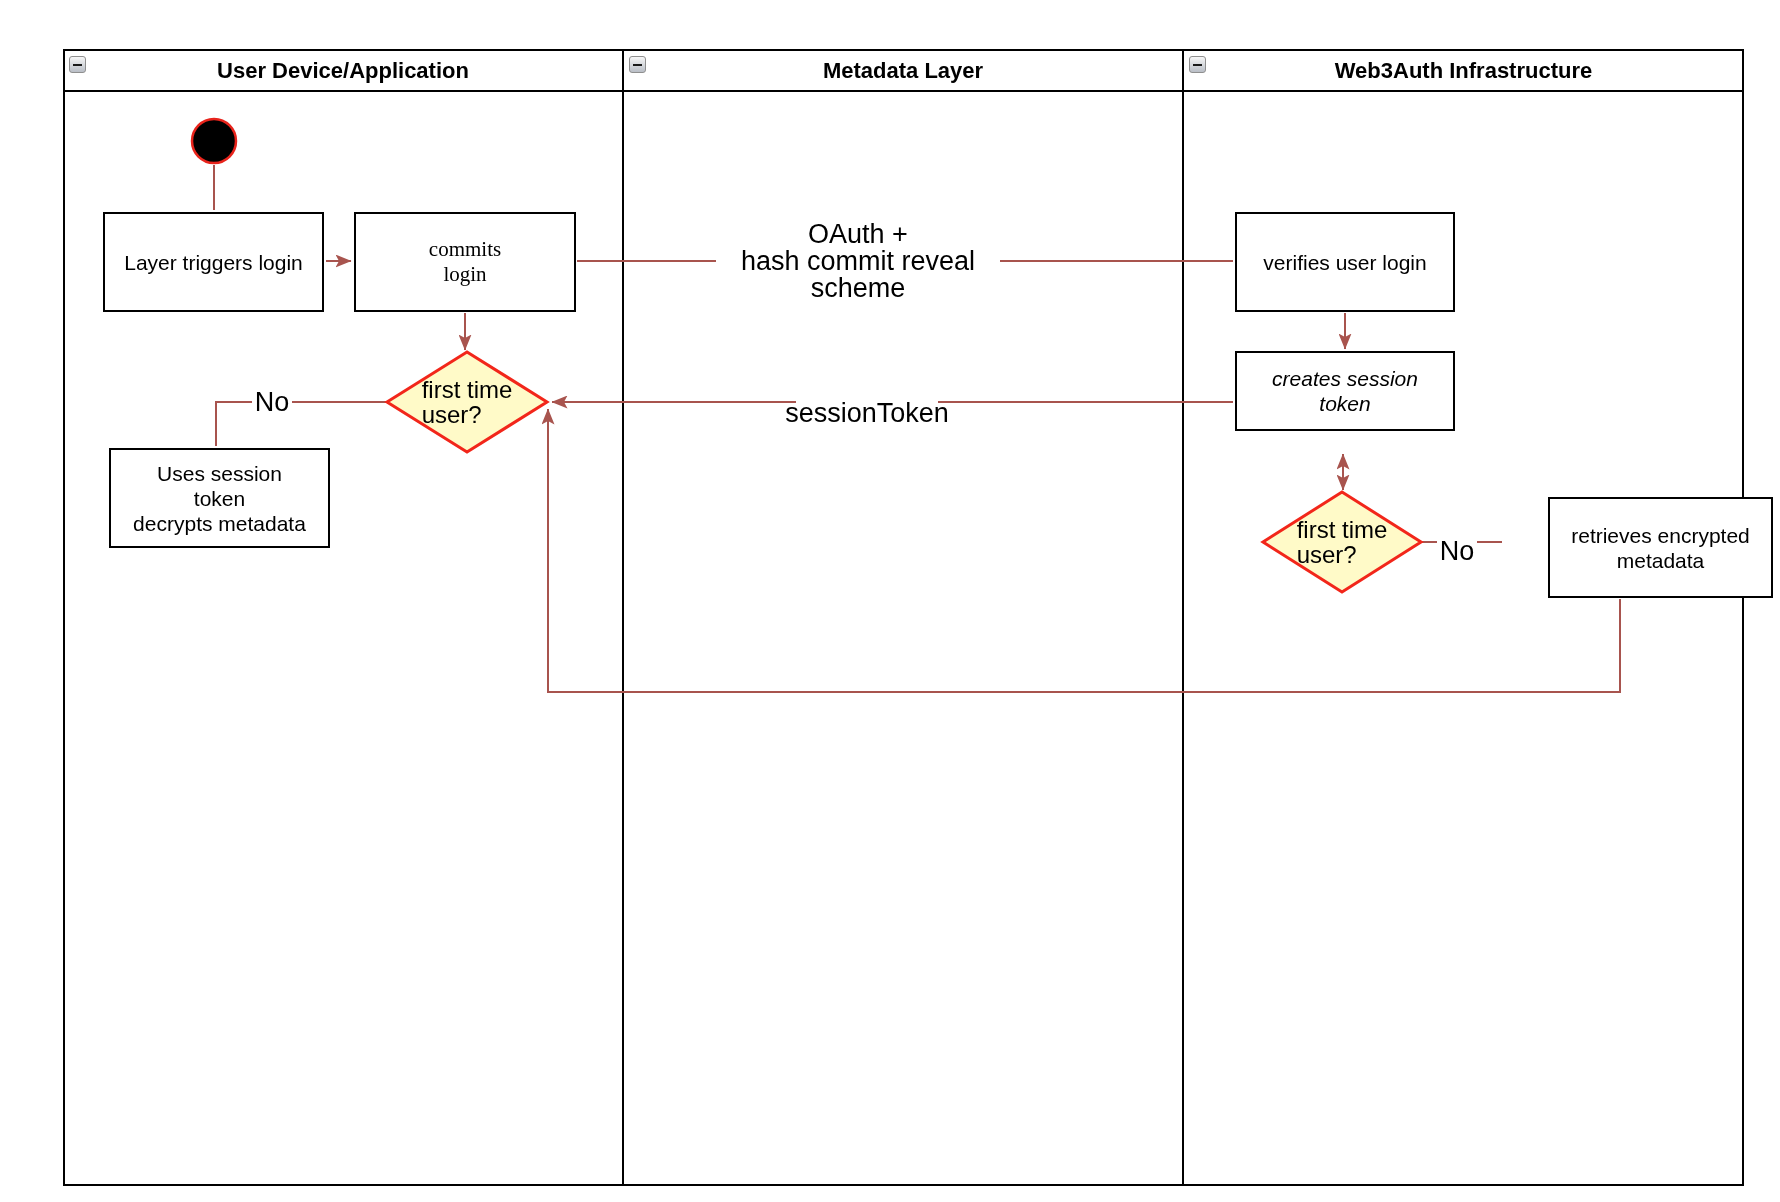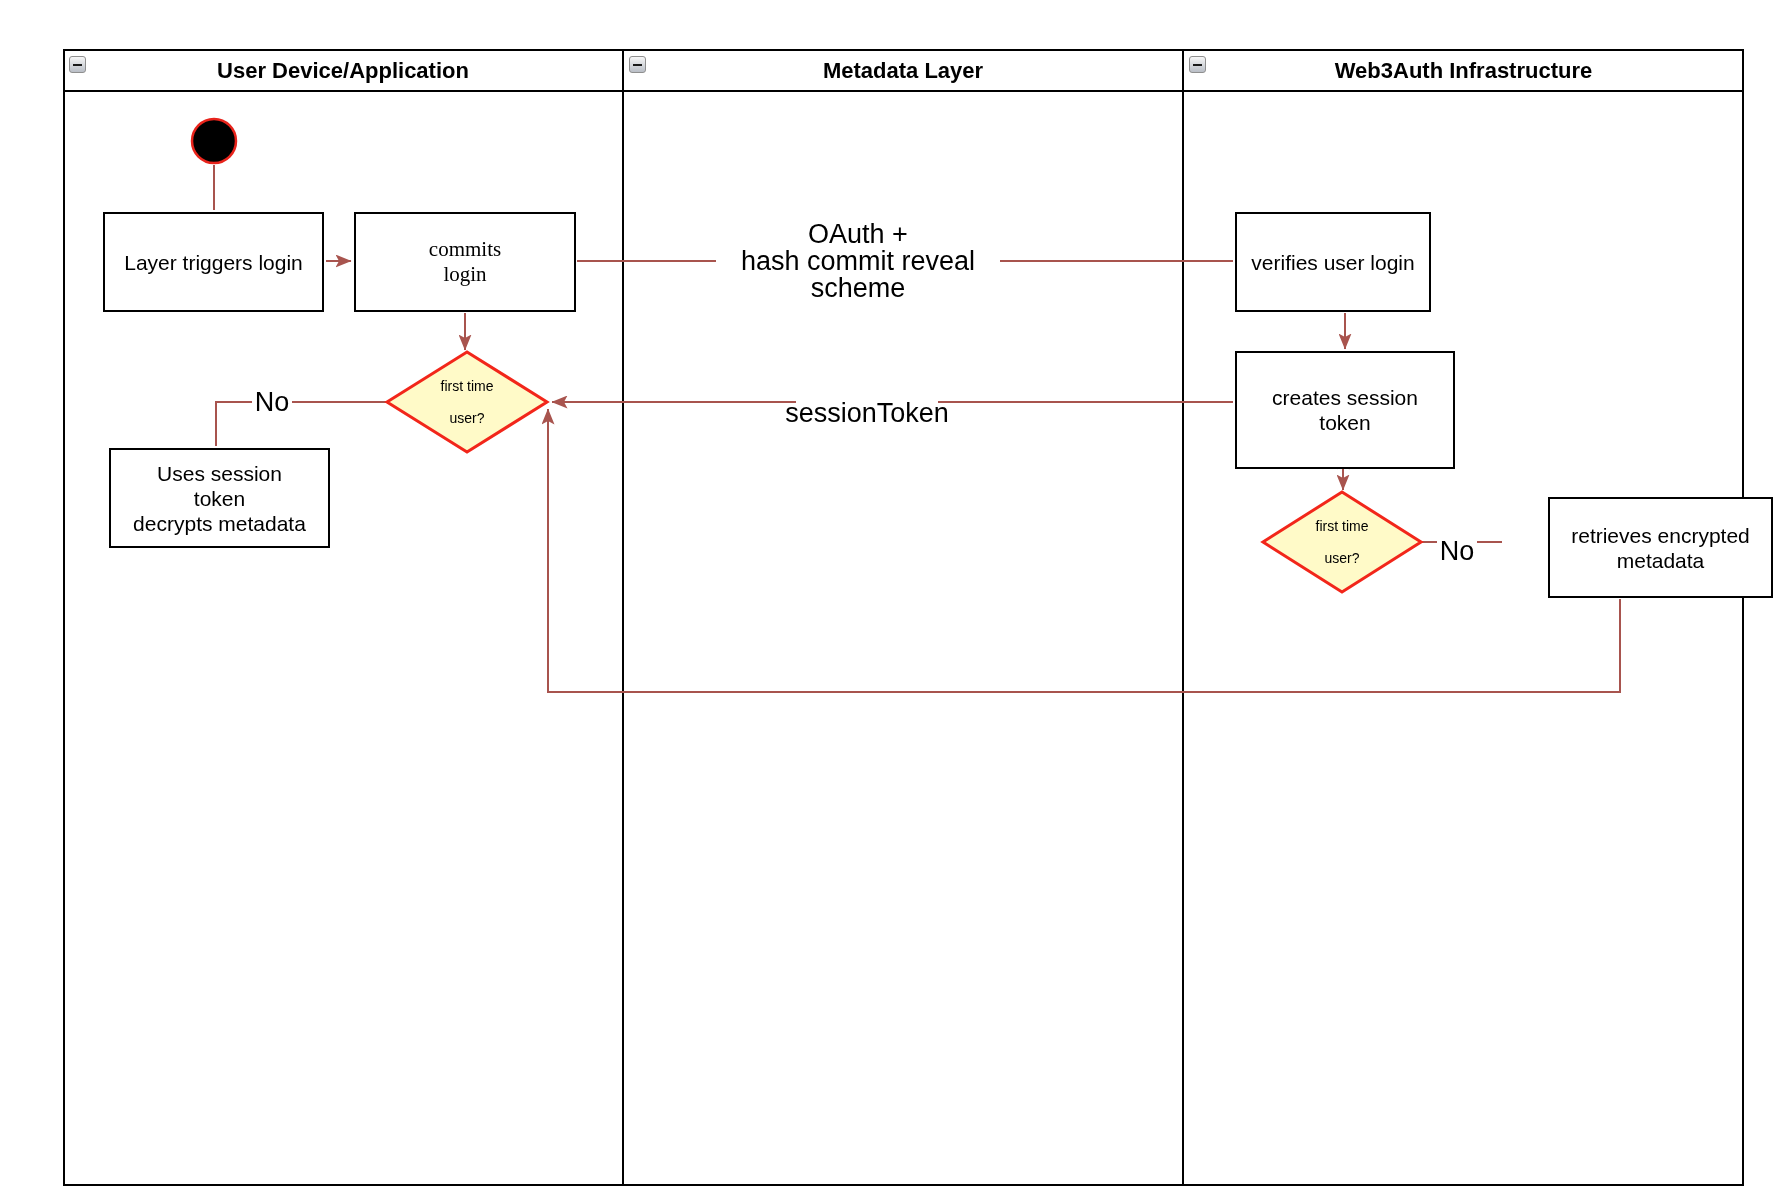--- a/index.html
+++ b/index.html
@@ -34,21 +34,21 @@
   
   svg.edges{position:absolute;left:0;top:0;z-index:1;}
 
   
   .node{position:absolute;background:var(--node-fill);border:2px solid var(--node-border);
         box-sizing:border-box;display:flex;align-items:center;justify-content:center;
         text-align:center;font-size:21px;line-height:25px;white-space:pre-line;z-index:2;}
 
   
   .diamond-label{position:absolute;display:flex;align-items:center;justify-content:center;
-        text-align:center;font-size:14px;line-height:32px;white-space:pre-line;z-index:2;}
+        font-size:24px;line-height:25px;white-space:pre-line;z-index:2;}
 
   
   .edge-label{position:absolute;background:var(--bg);display:flex;align-items:center;justify-content:center;
         text-align:center;font-size:27px;line-height:27px;white-space:pre-line;z-index:2;}
 </style>
 </head>
 <body>
 
 <div class="canvas">
 
@@ -100,22 +100,22 @@
   <div class="collapse-btn" style="left:629px;">
       <span class="minus"></span>
     </div>
   <div class="collapse-btn" style="left:1189px;">
       <span class="minus"></span>
     </div>
 
   <div class="node" style="left:103px;top:208px;width:221px;height:100px;">Layer triggers login</div>
   <div class="node" style="left:354px;top:208px;width:222px;height:100px;font-family:Liberation Serif, serif;">commits
 login</div>
-  <div class="node" style="left:1235px;top:208px;width:196px;height:100px;text-align:center;">verifies user login</div>
-  <div class="node" style="left:1235px;top:347px;width:220px;height:118px;">creates session
+  <div class="node" style="left:1235px;top:208px;width:220px;height:100px;text-align:center;">verifies user login</div>
+  <div class="node" style="left:1235px;top:347px;width:220px;height:80px;font-style:italic;">creates session
 token</div>
   <div class="node" style="left:109px;top:444px;width:221px;height:100px;">Uses session
 token
 decrypts metadata</div>
   <div class="node" style="left:1504px;top:493px;width:225px;height:101px;margin-left:44px;">retrieves encrypted
 metadata</div>
 
   <div class="diamond-label" style="left:387px;top:349px;width:160px;height:98px;">first time
 user?</div>
   <div class="diamond-label" style="left:1263px;top:489px;width:158px;height:98px;">first time

